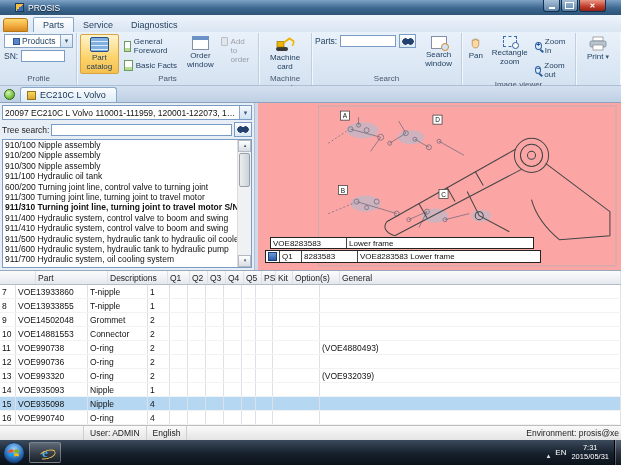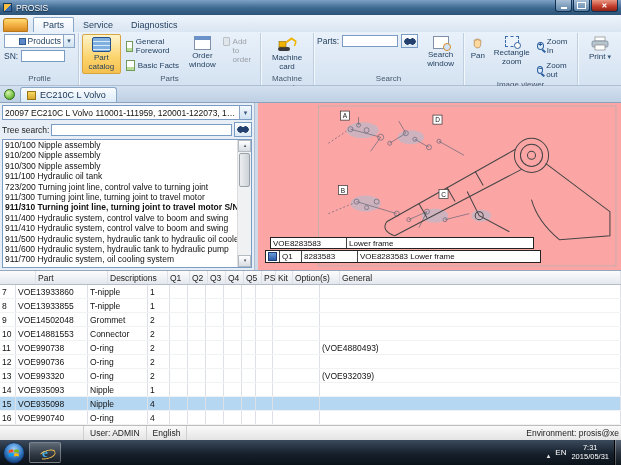--- a/index.html
+++ b/index.html
@@ -1,21 +1,21 @@
 <!DOCTYPE html>
 <html><head>
 <meta charset="utf-8">
 <style>
   * { box-sizing: border-box; margin: 0; padding: 0; }
   html,body { width:621px; height:465px; overflow:hidden; }
   body { font-family:"Liberation Sans", sans-serif; }
   .screen { width:621px; height:465px; display:flex; flex-direction:column; background:#dce6f2; }
 
   
-  .titlebar { height:15px; background:linear-gradient(#7da2c6,#3c678f 55%,#2d5377); display:flex; align-items:center; padding:0 3px; }
+  .titlebar { height:15px; background:linear-gradient(#7da2c6,#3c678f 55%,#2d5377); display:flex; align-items:center; padding:0 15px; }
   .app-icon { width:9px; height:9px; background:linear-gradient(135deg,#f8c040 50%,#3a6cb0 50%); border:1px solid #1d3a5c; margin-right:4px; }
   .title-text { font-size:8.5px; color:#fff; text-shadow:0 1px 1px #123; flex:1; white-space:nowrap; overflow:hidden; }
   .wbtn { width:17px; height:12px; margin-left:1px; border:1px solid #12304f; border-top:none; border-radius:0 0 3px 3px; background:linear-gradient(#a8c0d8,#5d82a6); display:flex; align-items:center; justify-content:center; align-self:flex-start; }
   .wbtn.min::before { content:""; width:6px; height:2px; background:#fff; margin-top:4px; }
   .wbtn.max::before { content:""; width:7px; height:5px; border:1px solid #fff; }
   .wbtn.close { width:27px; background:linear-gradient(#ea9884,#c23b2a 60%,#8e2417); }
   .wbtn.close::before { content:"✕"; color:#fff; font-size:7px; font-weight:bold; }
 
   
   .ribbon-tabs { height:17px; background:linear-gradient(#eef4fb,#d9e5f2); display:flex; align-items:flex-end; padding-left:3px; }
@@ -27,21 +27,21 @@
   .ribbon { height:54px; display:flex; background:linear-gradient(#e9f1fa,#d4e2f1); border-bottom:1px solid #aebfd4; padding:1px 1px 0 1px; }
   .rgroup { display:flex; flex-direction:column; border-right:1px solid #c0cfe0; box-shadow:1px 0 0 #f2f7fc; padding:1px 3px 0 3px; }
   .rgroup-content { flex:1; display:flex; align-items:flex-start; gap:3px; }
   .rgroup-label { height:11px; font-size:8px; text-align:center; color:#49596d; }
   .bigbtn { display:flex; flex-direction:column; align-items:center; gap:2px; padding:2px 2px; border-radius:2px; font-size:8px; line-height:8.5px; text-align:center; color:#1e3c5c; }
   .bigbtn.hl { background:linear-gradient(#fff4cc,#fbd36b 60%,#f5c050); border:1px solid #d8a440; }
   .smallbtn { display:flex; align-items:center; gap:3px; font-size:8px; color:#1e3c5c; padding:1px 2px; }
   .disabled { opacity:.45; filter:grayscale(1); }
   .tinput { border:1px solid #7a9cc4; height:12px; font-size:8.5px; padding:0 2px; background:#fff; outline:none; font-family:"Liberation Sans",sans-serif; }
   .fieldlabel { font-size:8.5px; color:#1e3c5c; }
-  .dropdown { display:flex; align-items:center; gap:2px; height:14px; border:1px solid #8aa4c4; background:#fff; padding-left:14px; font-size:8.5px; color:#1e3c5c; }
+  .dropdown { display:flex; align-items:center; gap:2px; height:14px; border:1px solid #8aa4c4; background:#fff; padding-left:8px; font-size:8.5px; color:#1e3c5c; }
   .dd-arrow { width:12px; height:100%; border-left:1px solid #8aa4c4; background:linear-gradient(#f4f9fd,#cfe1f2); display:flex; align-items:center; justify-content:center; margin-left:auto; }
   .arr-down::before { content:"▾"; font-size:7px; color:#3a5a7c; }
 
   
   .icon-cube { width:7px; height:7px; background:#5b87c8; border:1px solid #2e5a94; display:inline-block; }
   .icon-catalog { width:19px; height:15px; border:1px solid #24508c; border-radius:2px;
     background:linear-gradient(#8ab6e4,#3a6cb0), }
   .icon-catalog { background:repeating-linear-gradient(#7fb0e0 0 3px,#dcebf8 3px 4px); }
   .icon-doc { width:9px; height:11px; background:#fff; border:1px solid #6f9a5c; box-shadow:inset 0 -3px 0 #b8dc96; display:inline-block; }
   .icon-winorder { width:17px; height:14px; background:#fff; border:1px solid #8090a8; border-top:4px solid #6a92c8; }
@@ -286,21 +286,21 @@
         <span class="tree-btn">
           <span class="icon-binoc"></span>
         </span>
       </div>
       <div class="tree-list">
         <div class="tree-items">
           <div class="tree-item">910/100 Nipple assembly</div>
           <div class="tree-item">910/200 Nipple assembly</div>
           <div class="tree-item">910/300 Nipple assembly</div>
           <div class="tree-item">911/100 Hydraulic oil tank</div>
-          <div class="tree-item">723/200 Turning joint line, control valve to turning joint</div>
+          <div class="tree-item">600/200 Turning joint line, control valve to turning joint</div>
           <div class="tree-item">911/300 Turning joint line, turning joint to travel motor</div>
           <div class="tree-item selected">911/310 Turning joint line, turning joint to travel motor S/N 11185</div>
           <div class="tree-item">911/400 Hydraulic system, control valve to boom and swing</div>
           <div class="tree-item">911/410 Hydraulic system, control valve to boom and swing</div>
           <div class="tree-item">911/500 Hydraulic system, hydraulic tank to hydraulic oil cooler</div>
           <div class="tree-item">911/600 Hydraulic system, hydraulic tank to hydraulic pump</div>
           <div class="tree-item">911/700 Hydraulic system, oil cooling system</div>
         </div>
         <div class="vscroll">
           <div class="vbtn arr-up-s"></div>

